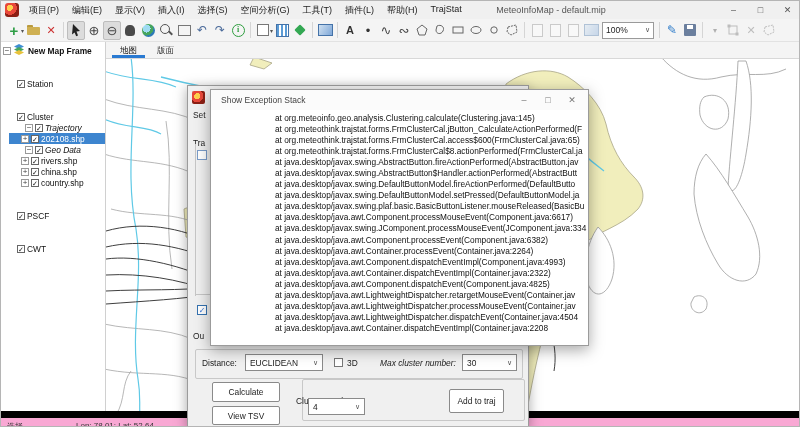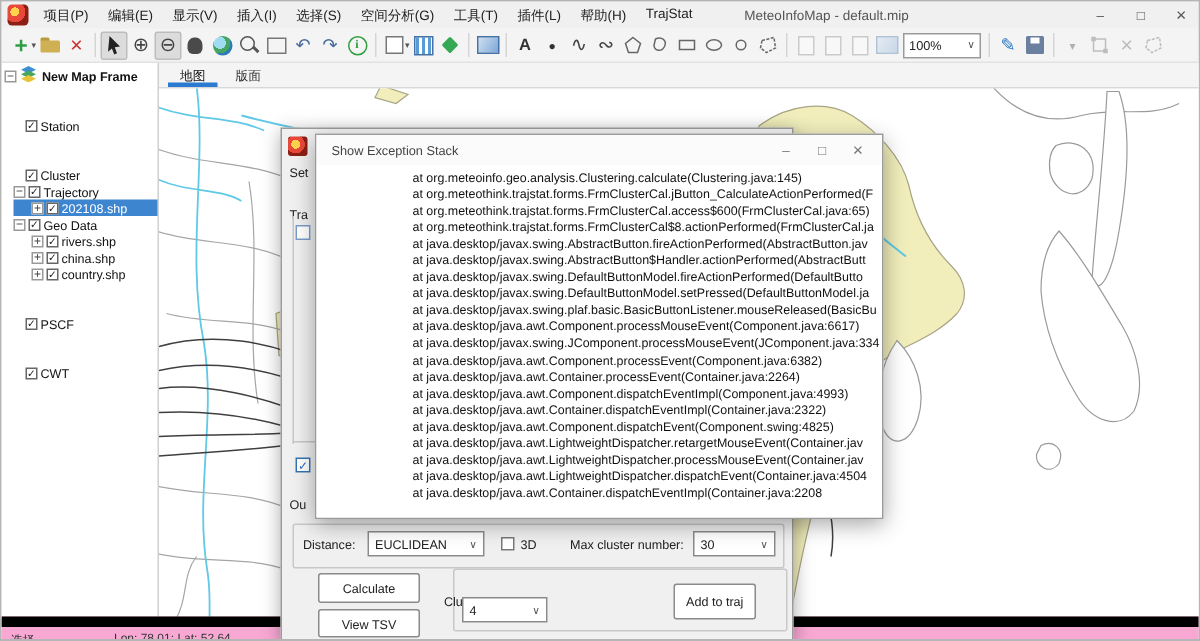--- a/index.html
+++ b/index.html
@@ -57,21 +57,21 @@
   
   .sidebar{position:absolute;left:0;top:41px;width:105px;height:371px;background:#fff;border-right:1px solid #d0d0d0;padding-top:3px;z-index:2;}
   .trow{display:flex;align-items:center;height:11px;font-size:8.4px;color:#111;white-space:nowrap;}
   .trow .gap{width:2px;}
   .exp{width:8px;height:8px;border:1px solid #999;background:#fff;font-size:8px;line-height:6px;text-align:center;color:#444;flex:none;}
   .exp.minus::before{content:"\2212";}
   .exp.plus::before{content:"+";}
   .chk{width:8px;height:8px;border:1px solid #666;background:#fff;font-size:7px;line-height:7px;text-align:center;color:#222;flex:none;}
   .chk::before{content:"\2713";}
   .tlabel{margin-left:2px;}
-  .pl2{padding-left:2px;} .pl10{padding-left:8px;} .pl16{padding-left:16px;margin-top:22px;} .pl20{padding-left:20px;}
+  .pl2{padding-left:2px;} .pl10{padding-left:24px;font-style:italic;} .pl16{padding-left:16px;margin-top:22px;} .pl20{padding-left:20px;}
   .trow.sel{background:#3d85cf;margin-left:8px;padding-left:12px;}
   .trow.sel .tlabel{color:#fff;}
   .frame-label{font-weight:bold;margin-left:3px;}
 
   
   .main{position:absolute;left:105px;top:41px;width:695px;height:371px;background:#fff;}
   .tabs{position:absolute;left:0;top:0;width:100%;height:17px;background:#f4f4f4;border-bottom:1px solid #d8d8d8;display:flex;align-items:stretch;padding-left:4px;}
   .tab{font-size:8.5px;color:#333;padding:3px 10px 0 10px;position:relative;}
   .tab.active{color:#111;}
   .tab.active::after{content:"";position:absolute;left:2px;right:2px;bottom:0;height:3px;background:#2a7ad2;}
@@ -352,21 +352,21 @@
     <span class="du-frag" style="left:5px;top:245px;">Ou</span>
 
     <div class="groupbox" style="left:7px;top:263px;width:328px;height:30px;"></div>
     <span class="du-label" style="left:14px;top:272px;">Distance:</span>
     <div class="combo" style="left:57px;top:268px;width:78px;">
       <span>EUCLIDEAN</span>
         <span class="cchev">∨</span>
     </div>
     <span class="du-cb3d" style="left:146px;top:272px;"></span>
     <span class="du-label" style="left:159px;top:272px;">3D</span>
-    <span class="du-label" style="left:192px;top:272px;">Max cluster number:</span>
+    <span class="du-label" style="left:192px;top:272px;font-style:italic;">Max cluster number:</span>
     <div class="combo" style="left:274px;top:268px;width:55px;">
       <span>30</span>
         <span class="cchev">∨</span>
     </div>
 
     <div class="btn" style="left:24px;top:296px;width:68px;height:20px;">Calculate</div>
     <div class="btn" style="left:24px;top:320px;width:68px;height:19px;">View TSV</div>
 
     <div class="groupbox" style="left:114px;top:293px;width:223px;height:42px;"></div>
     <span class="du-label" style="left:108px;top:298px;margin-top:12px;">Cluster number:</span>
@@ -395,21 +395,21 @@
       <div class="xl">at java.desktop/javax.swing.AbstractButton$Handler.actionPerformed(AbstractButt</div>
       <div class="xl">at java.desktop/javax.swing.DefaultButtonModel.fireActionPerformed(DefaultButto</div>
       <div class="xl">at java.desktop/javax.swing.DefaultButtonModel.setPressed(DefaultButtonModel.ja</div>
       <div class="xl">at java.desktop/javax.swing.plaf.basic.BasicButtonListener.mouseReleased(BasicBu</div>
       <div class="xl">at java.desktop/java.awt.Component.processMouseEvent(Component.java:6617)</div>
       <div class="xl">at java.desktop/javax.swing.JComponent.processMouseEvent(JComponent.java:334</div>
       <div class="xl">at java.desktop/java.awt.Component.processEvent(Component.java:6382)</div>
       <div class="xl">at java.desktop/java.awt.Container.processEvent(Container.java:2264)</div>
       <div class="xl">at java.desktop/java.awt.Component.dispatchEventImpl(Component.java:4993)</div>
       <div class="xl">at java.desktop/java.awt.Container.dispatchEventImpl(Container.java:2322)</div>
-      <div class="xl">at java.desktop/java.awt.Component.dispatchEvent(Component.swing:4825)</div>
+      <div class="xl">at java.desktop/java.awt.Component.dispatchEvent(Component.java:4825)</div>
       <div class="xl">at java.desktop/java.awt.LightweightDispatcher.retargetMouseEvent(Container.jav</div>
       <div class="xl">at java.desktop/java.awt.LightweightDispatcher.processMouseEvent(Container.jav</div>
       <div class="xl">at java.desktop/java.awt.LightweightDispatcher.dispatchEvent(Container.java:4504</div>
       <div class="xl">at java.desktop/java.awt.Container.dispatchEventImpl(Container.java:2208</div>
     </div>
   </div>
 
 </div>
 
 </body></html>

